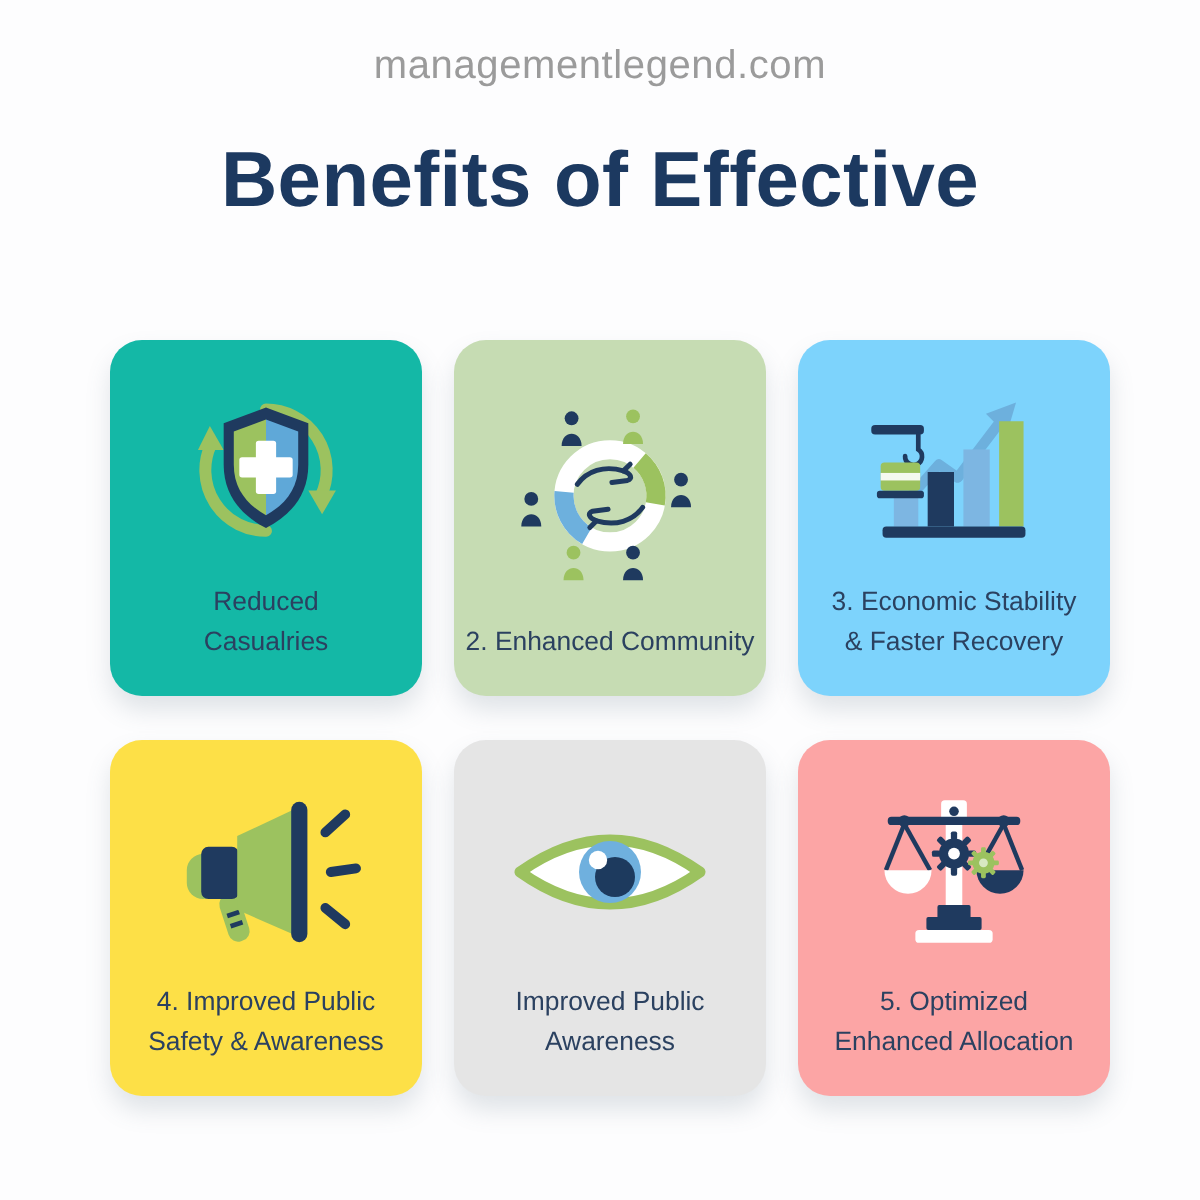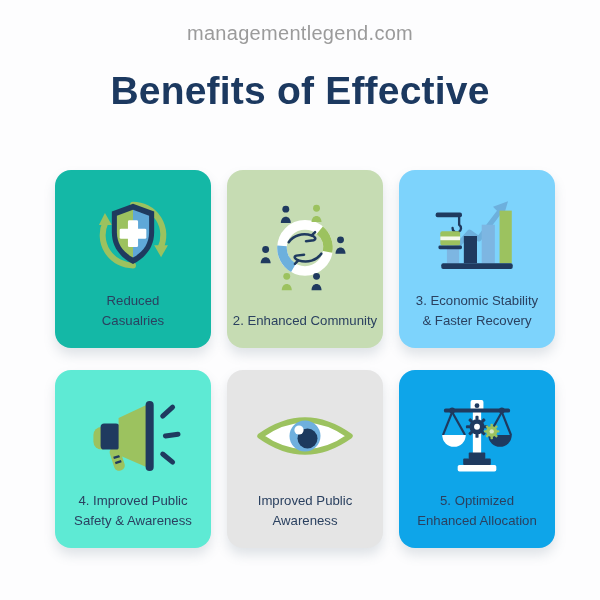--- a/index.html
+++ b/index.html
@@ -143,21 +143,21 @@
             <rect x="9" y="60" width="25" height="4" rx="1.5" fill="#1f3a5f"></rect>
           </g>
         </svg>
       </div>
       <div class="card-label">
         <div>3. Economic Stability</div>
         <div>&amp; Faster Recovery</div>
       </div>
     </div>
 
-    <div class="card" style="background: #5eead4;">
+    <div class="card" style="background: #fde047;">
       <div class="icon-wrap">
         <svg width="98" height="90" viewBox="0 0 100 100">
           <g transform="rotate(-18 32 74)">
             <rect x="26" y="62" width="12" height="27" rx="5.5" fill="#9cc25f"></rect>
             <rect x="28.5" y="72" width="7" height="2.6" fill="#1f3a5f"></rect>
             <rect x="28.5" y="78" width="7" height="2.6" fill="#1f3a5f"></rect>
           </g>
           <rect x="6" y="40" width="18" height="25" rx="9" fill="#9cc25f"></rect>
           <rect x="14" y="36" width="21" height="29" rx="4" fill="#1f3a5f"></rect>
           <polygon points="34,30 66,15 66,85 34,71" fill="#9cc25f"></polygon>
@@ -183,21 +183,21 @@
           <circle cx="52.5" cy="35.5" r="10" fill="#1d3a5e"></circle>
           <circle cx="44" cy="27" r="4.6" fill="#ffffff"></circle>
         </svg>
       </div>
       <div class="card-label">
         <div>Improved Public</div>
         <div>Awareness</div>
       </div>
     </div>
 
-    <div class="card" style="background: #0ea5e9;">
+    <div class="card" style="background: #fca5a5;">
       <div class="icon-wrap">
         <svg width="92" height="92" viewBox="0 0 100 100">
           <g stroke="#1f3a5f" stroke-width="2.4">
             <line x1="23" y1="24" x2="13" y2="49"></line>
               <line x1="23" y1="24" x2="37" y2="49"></line>
             <line x1="77" y1="24" x2="63" y2="49"></line>
               <line x1="77" y1="24" x2="87" y2="49"></line>
           </g>
           <path d="M12.2 49 a12.8 12.8 0 0 0 25.6 0 Z" fill="#ffffff"></path>
           <path d="M62.2 49 a12.8 12.8 0 0 0 25.6 0 Z" fill="#1f3a5f"></path>

